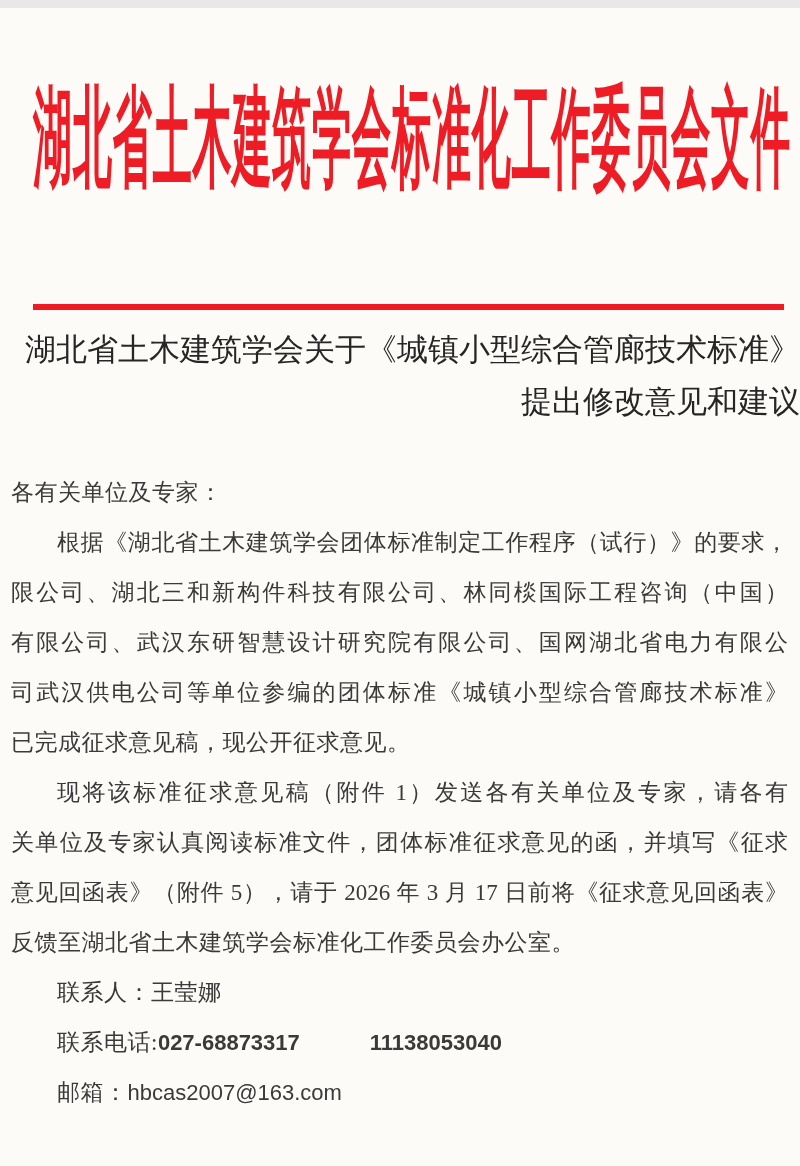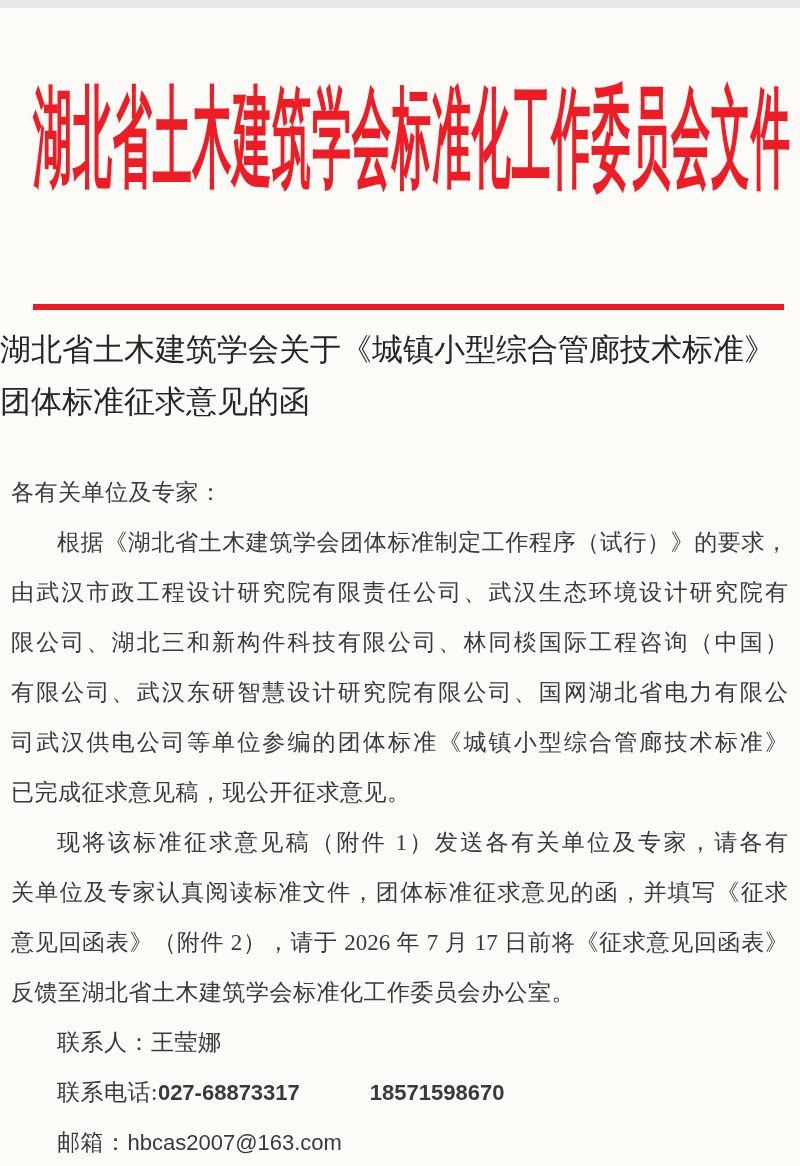--- a/index.html
+++ b/index.html
@@ -12,21 +12,21 @@
   
   .banner{margin:75px 10px 0 33px;width:757px;height:112px;overflow:visible;}
   .banner-text{
     font-size:39px;line-height:39px;font-weight:bold;
     color:var(--banner_red,#ee1c25);
     text-align:justify;text-align-last:justify;
     transform:scaleY(2.8);transform-origin:50% 0;
     white-space:normal;
   }
   .rule{margin:109px 16px 0 33px;width:751px;height:6px;background:var(--rule_red,#ed1c24);}
-  .title{margin-top:14px;text-align:left;font-size:31px;line-height:52px;color:var(--title_text,#262626);}
+  .title{margin-top:14px;text-align:right;font-size:31px;line-height:52px;color:var(--title_text,#262626);}
   .body{margin:40px 12px 0 11px;width:777px;}
   .ln{font-size:23px;line-height:50px;height:50px;letter-spacing:.5px;}
   .fill{text-align:justify;text-align-last:justify;letter-spacing:0;}
   .ind{text-indent:2em;}
   .num{font-family:"Liberation Sans","DejaVu Sans",sans-serif;font-size:22px;letter-spacing:0;font-weight:bold;}
   .phone2{margin-left:70px;}
   .email{
     font-family:"Liberation Sans","DejaVu Sans",sans-serif;font-size:22px;letter-spacing:0;
     color:var(--body_text,#333);
     text-underline-offset:5px;text-decoration-thickness:1.5px;
@@ -38,44 +38,43 @@
 <div class="page">
 
   <div class="banner">
     <div class="banner-text">湖北省土木建筑学会标准化工作委员会文件</div>
   </div>
 
   <div class="rule"></div>
 
   <div class="title">
     <div>湖北省土木建筑学会关于《城镇小型综合管廊技术标准》</div>
-    <div>团体标准征求意见的函</div>
+    <div>提出修改意见和建议</div>
   </div>
 
   <div class="body">
     <div class="ln">各有关单位及专家：</div>
 
     <div class="ln fill ind">根据《湖北省土木建筑学会团体标准制定工作程序（试行）》的要求，</div>
-    <div class="ln fill">由武汉市政工程设计研究院有限责任公司、武汉生态环境设计研究院有</div>
     <div class="ln fill">限公司、湖北三和新构件科技有限公司、林同棪国际工程咨询（中国）</div>
     <div class="ln fill">有限公司、武汉东研智慧设计研究院有限公司、国网湖北省电力有限公</div>
     <div class="ln fill">司武汉供电公司等单位参编的团体标准《城镇小型综合管廊技术标准》</div>
     <div class="ln">已完成征求意见稿，现公开征求意见。</div>
 
     <div class="ln fill ind">现将该标准征求意见稿（附件 1）发送各有关单位及专家，请各有</div>
     <div class="ln fill">关单位及专家认真阅读标准文件，团体标准征求意见的函，并填写《征求</div>
-    <div class="ln fill">意见回函表》（附件 2），请于 2026 年 7 月 17 日前将《征求意见回函表》</div>
+    <div class="ln fill">意见回函表》（附件 5），请于 2026 年 3 月 17 日前将《征求意见回函表》</div>
     <div class="ln">反馈至湖北省土木建筑学会标准化工作委员会办公室。</div>
 
     <div class="ln ind">
       <span>联系人：</span><span>王莹娜</span>
     </div>
 
     <div class="ln ind">
-      <span>联系电话:</span><span class="num">027-68873317</span><span class="num phone2">18571598670</span>
+      <span>联系电话:</span><span class="num">027-68873317</span><span class="num phone2">11138053040</span>
     </div>
 
     <div class="ln ind">
       <span>邮箱：</span><span class="email">hbcas2007@163.com</span>
     </div>
   </div>
 
 </div>
 
 </body></html>

